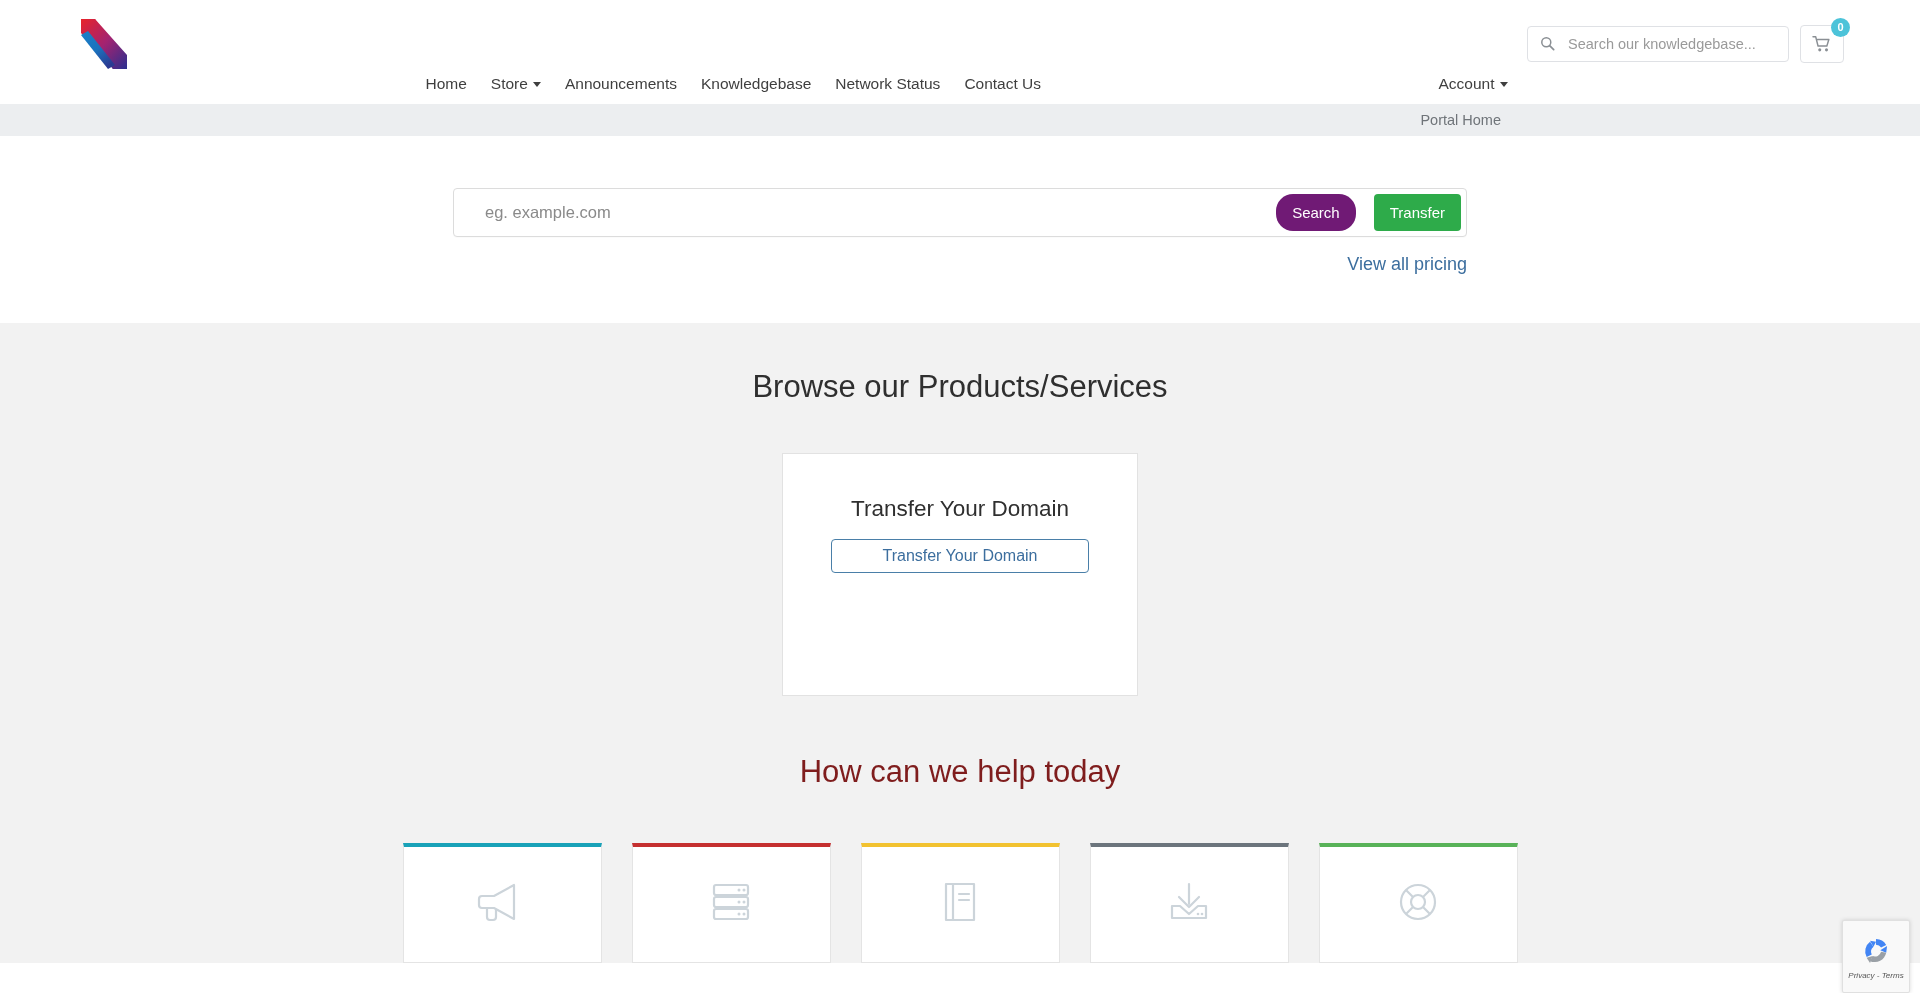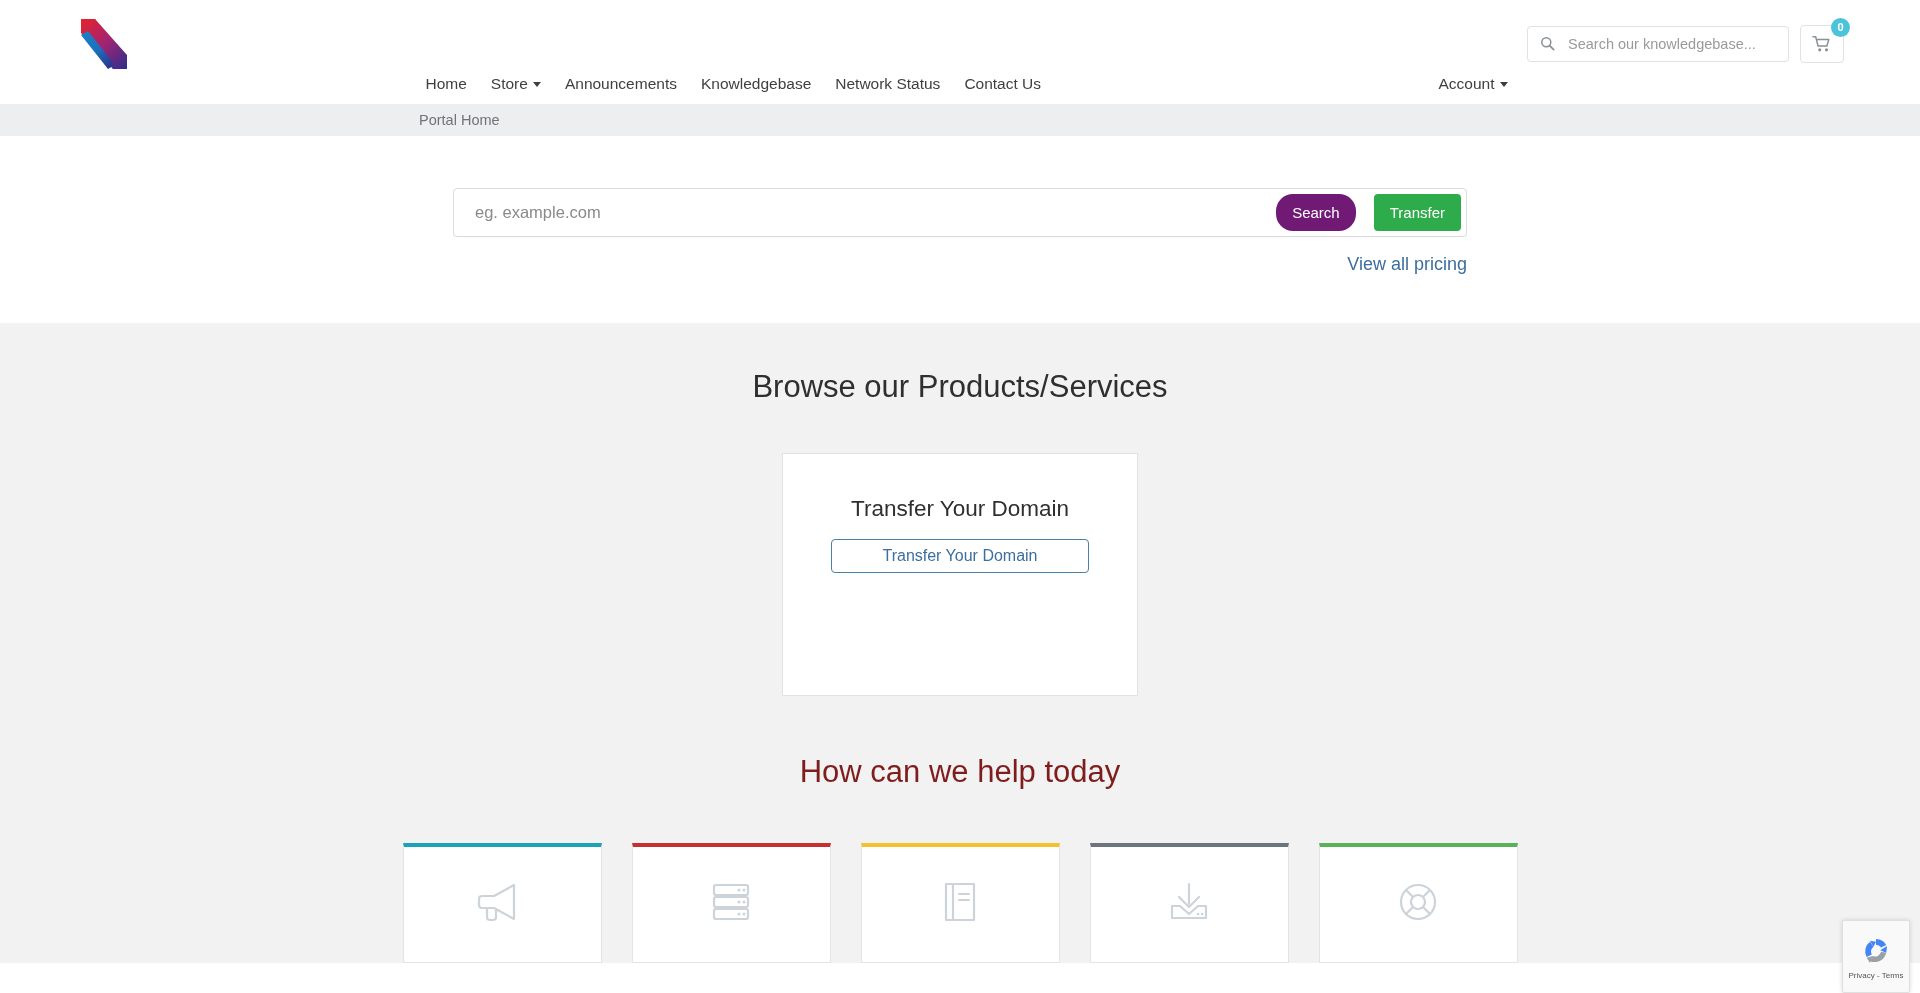--- a/index.html
+++ b/index.html
@@ -121,20 +121,21 @@
   }
   .nav-right { display:flex; align-items:center; }
 
   
   .breadcrumb-bar {
     background: #eceef0;
     height: 32px;
     display: flex;
     align-items: center;
     margin-top: 17px;
+    text-align: right;
   }
   .breadcrumb-inner { width: 1232px; margin: 0 auto; padding: 0 75px; }
   .breadcrumb-item {
     font-size: 14.5px;
     color: #6f7479;
   }
 
   
   .hero {
     background: #ffffff;
@@ -151,21 +152,21 @@
   }
   .domain-box {
     width: 1014px;
     margin: 0 auto;
     height: 49px;
     border: 1px solid #dcdcdc;
     border-radius: 4px;
     background: #fff;
     display: flex;
     align-items: center;
-    padding: 0 5px 0 2px;
+    padding: 0 5px 0 12px;
     box-shadow: 0 1px 1px rgba(0,0,0,0.02);
   }
   .domain-box input {
     flex: 1;
     border: 0; outline: 0;
     background: transparent;
     font-size: 16.5px;
     font-family: "Liberation Sans", sans-serif;
     color: #444;
     padding-left: 19px;
@@ -298,20 +299,21 @@
     flex-direction: column;
     align-items: center;
     justify-content: center;
     gap: 3px;
   }
   .recaptcha .rc-terms {
     font-size: 8px;
     color: #555;
     font-family: "Liberation Sans", sans-serif;
     white-space: nowrap;
+    font-style: italic;
   }
 </style>
 </head>
 <body>
 
 <div class="page">
 
   <div class="header">
     <div class="header-inner">
 

